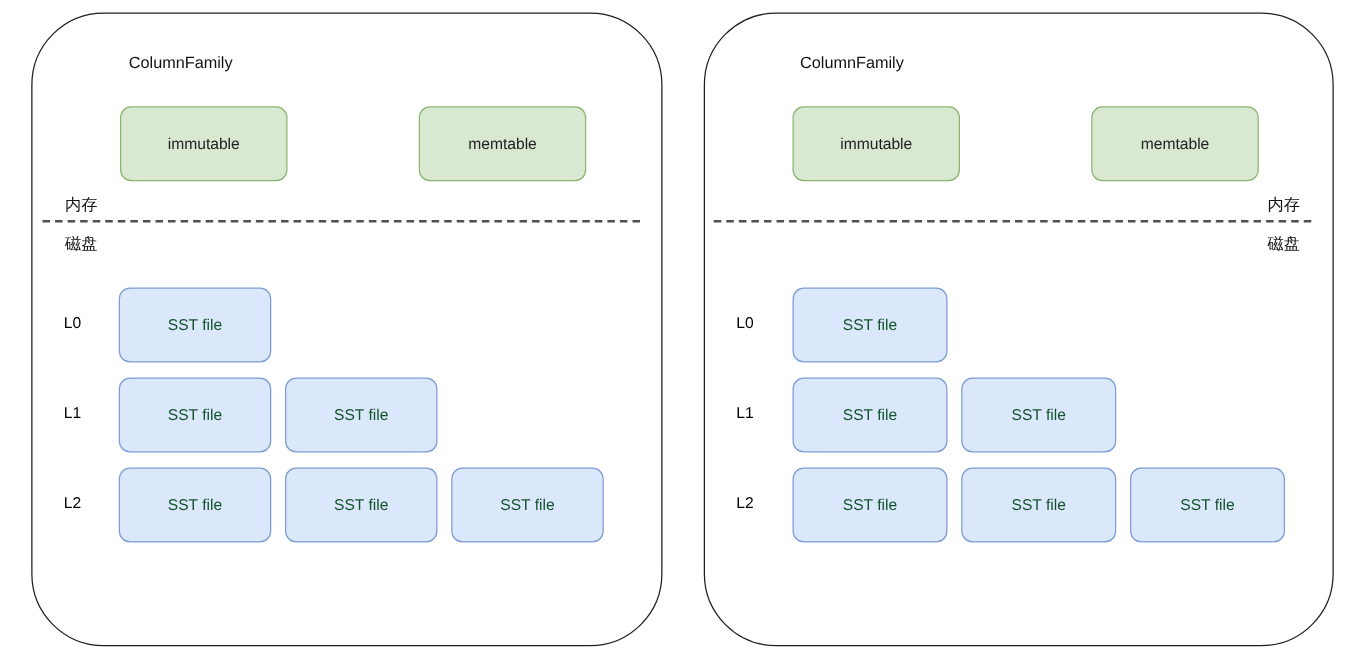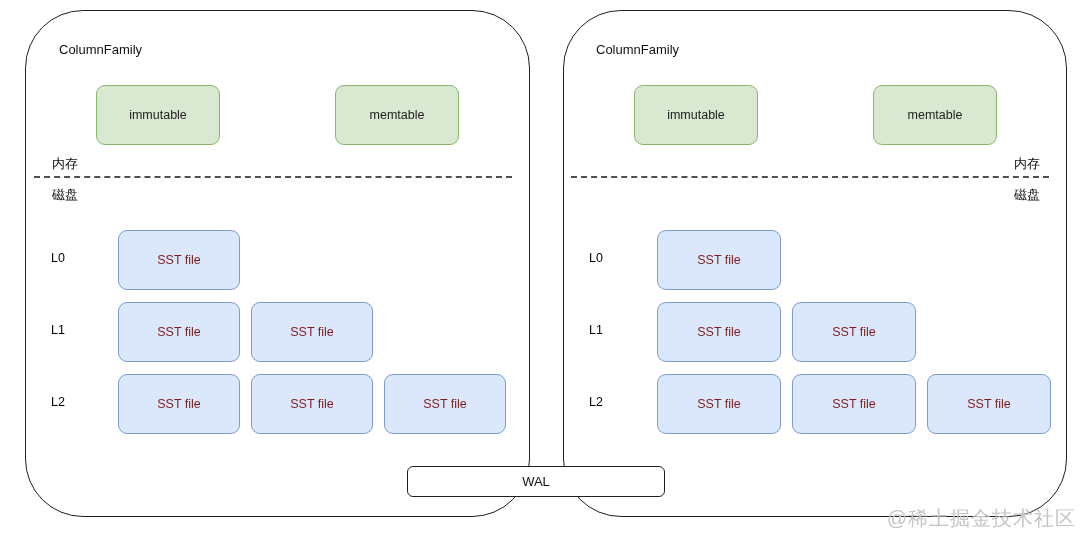--- a/index.html
+++ b/index.html
@@ -7,32 +7,32 @@
     position:relative;width:1080px;height:536px;background:#ffffff;overflow:hidden;
     font-family:"Liberation Sans","DejaVu Sans",sans-serif;color:#1a1a1a;
   }
   .cf-container{
     position:absolute;top:10px;height:507px;
     border:1.6px solid #1f1f1f;border-radius:58px;background:transparent;
     box-sizing:border-box;
   }
   .cf-left{left:25px;width:505px;}
   .cf-right{left:563px;width:504px;}
-  .cf-title{position:absolute;font-size:13px;color:#111;}
+  .cf-title{position:absolute;font-size:13px;color:#111;margin-left:44px;}
   .membox{
-    position:absolute;width:124px;height:60px;border-radius:9px;
+    position:absolute;width:134px;height:60px;border-radius:9px;
     background:#d9e8d0;border:1px solid #8ab56f;
     display:flex;align-items:center;justify-content:center;
     font-size:12.5px;color:#222;box-sizing:border-box;text-align:center;
   }
   .sstbox{
     position:absolute;height:60px;border-radius:9px;
     background:#dbe8fb;border:1px solid #7e9cd4;
     display:flex;align-items:center;justify-content:center;
-    font-size:12.5px;color:#7f1d1d;box-sizing:border-box;margin-left:23px;
+    font-size:12.5px;color:#14532d;box-sizing:border-box;
   }
   .w122{width:122px;} .w124{width:124px;}
   .zone-label{position:absolute;font-size:13px;color:#111;font-family:Liberation Serif, serif;}
   .divider{position:absolute;border-top:2px dashed #4f4f4f;height:0;}
   .lvl-label{position:absolute;font-size:12.5px;color:#000000;}
   .wal{
     position:absolute;left:407px;top:466px;width:258px;height:31px;
     background:#ffffff;border:1.6px solid #1f1f1f;border-radius:6px;
     display:flex;align-items:center;justify-content:center;
     font-size:13px;color:#111;z-index:5;box-sizing:border-box;
@@ -86,19 +86,15 @@
     <div class="lvl-label" style="left:25px;top:312px;">L1</div>
     <div class="sstbox w124" style="left:70px;top:291px;">SST file</div>
     <div class="sstbox w124" style="left:205px;top:291px;">SST file</div>
 
     <div class="lvl-label" style="left:25px;top:384px;">L2</div>
     <div class="sstbox w124" style="left:70px;top:363px;">SST file</div>
     <div class="sstbox w124" style="left:205px;top:363px;">SST file</div>
     <div class="sstbox w124" style="left:340px;top:363px;">SST file</div>
   </div>
 
-  <div class="wal">
-    <span>WAL</span>
-  </div>
 
-  <div class="watermark">@稀土掘金技术社区</div>
 
 </div>
 
 </body></html>

